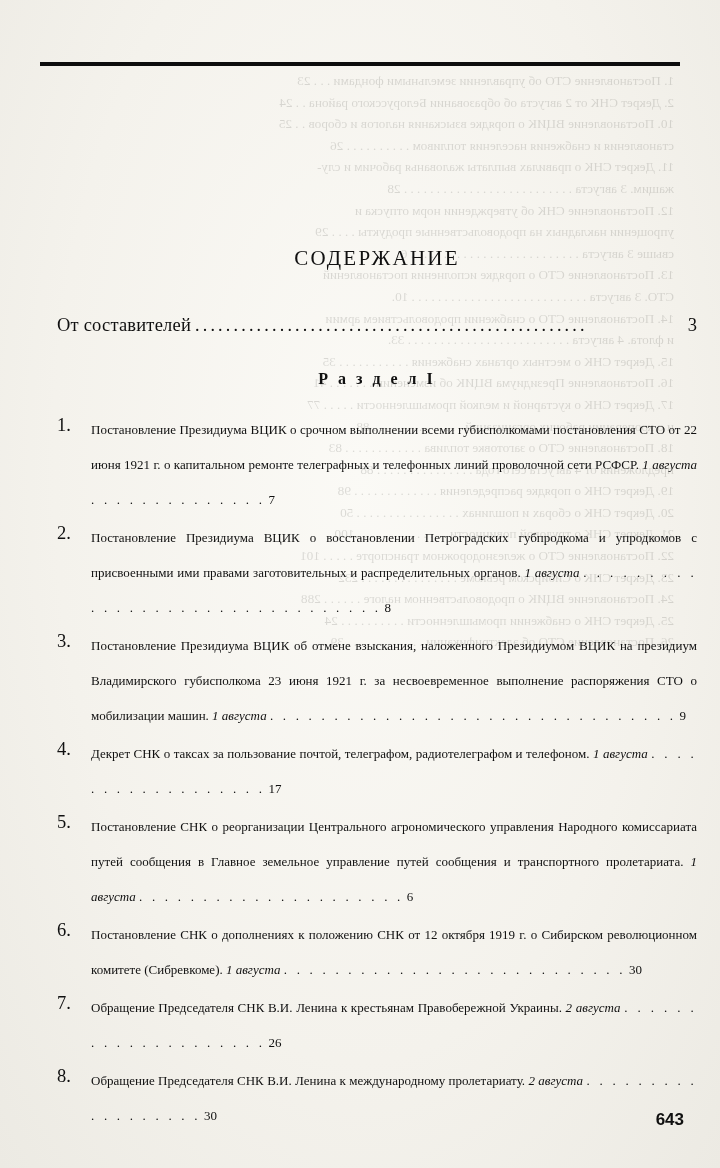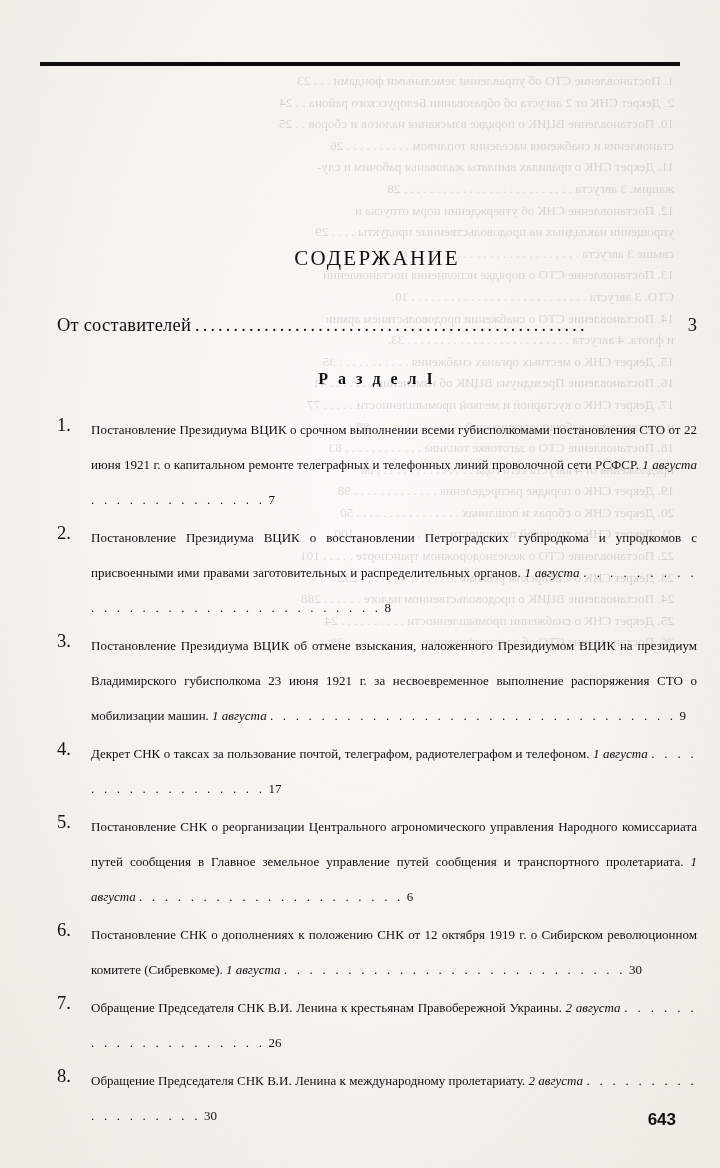--- a/index.html
+++ b/index.html
@@ -122,21 +122,21 @@
   .leader {
     display: inline;
     letter-spacing: 3.2px;
   }
   .entry-page {
     font-style: normal;
   }
 
   .folio {
     position: absolute;
-    right: 44px;
+    right: 36px;
     bottom: 38px;
     font-size: 17px;
     font-weight: bold;
     font-family: "Liberation Sans", sans-serif;
   }
 </style>
 </head>
 <body>
 
 <div class="page">

